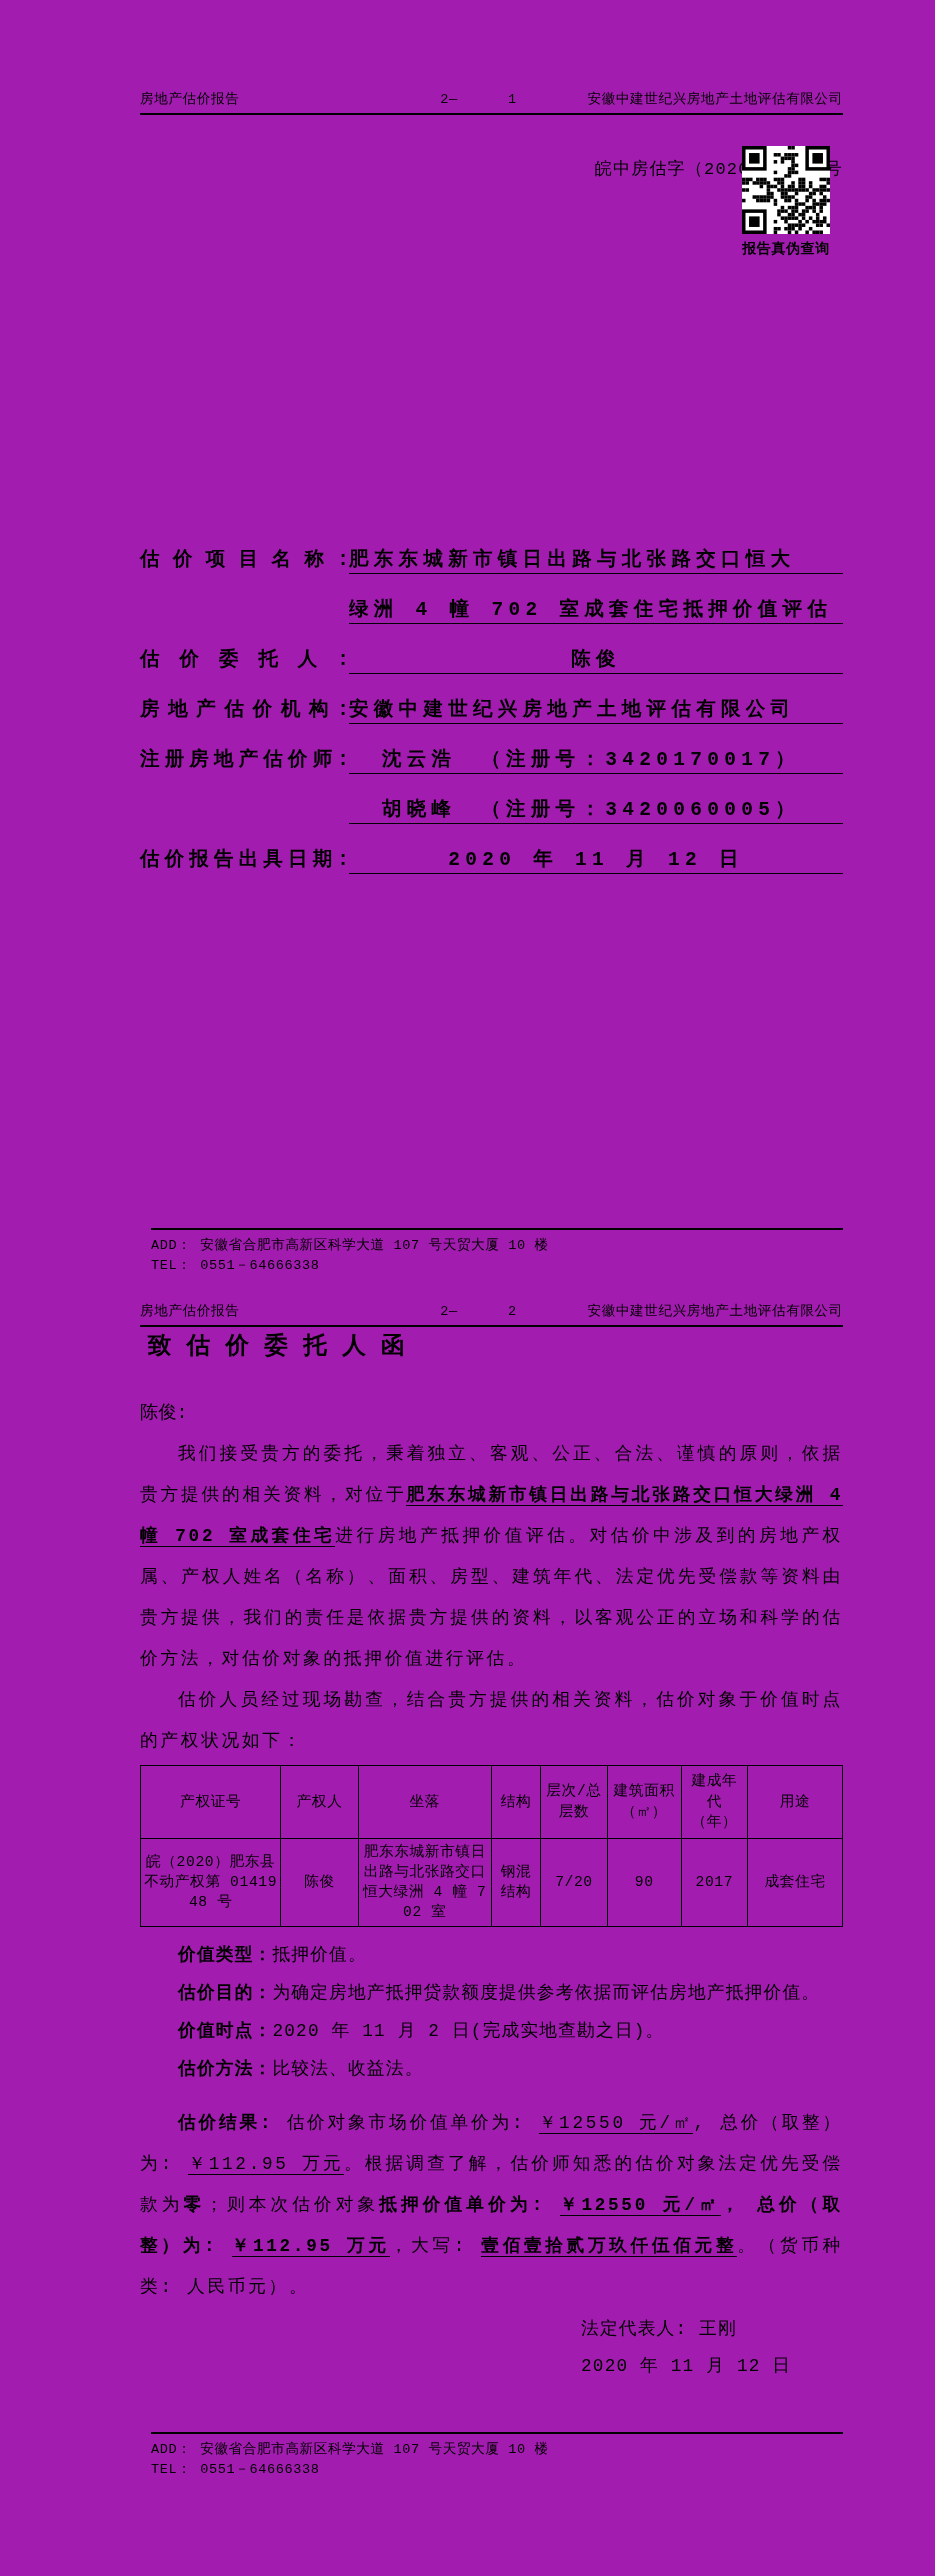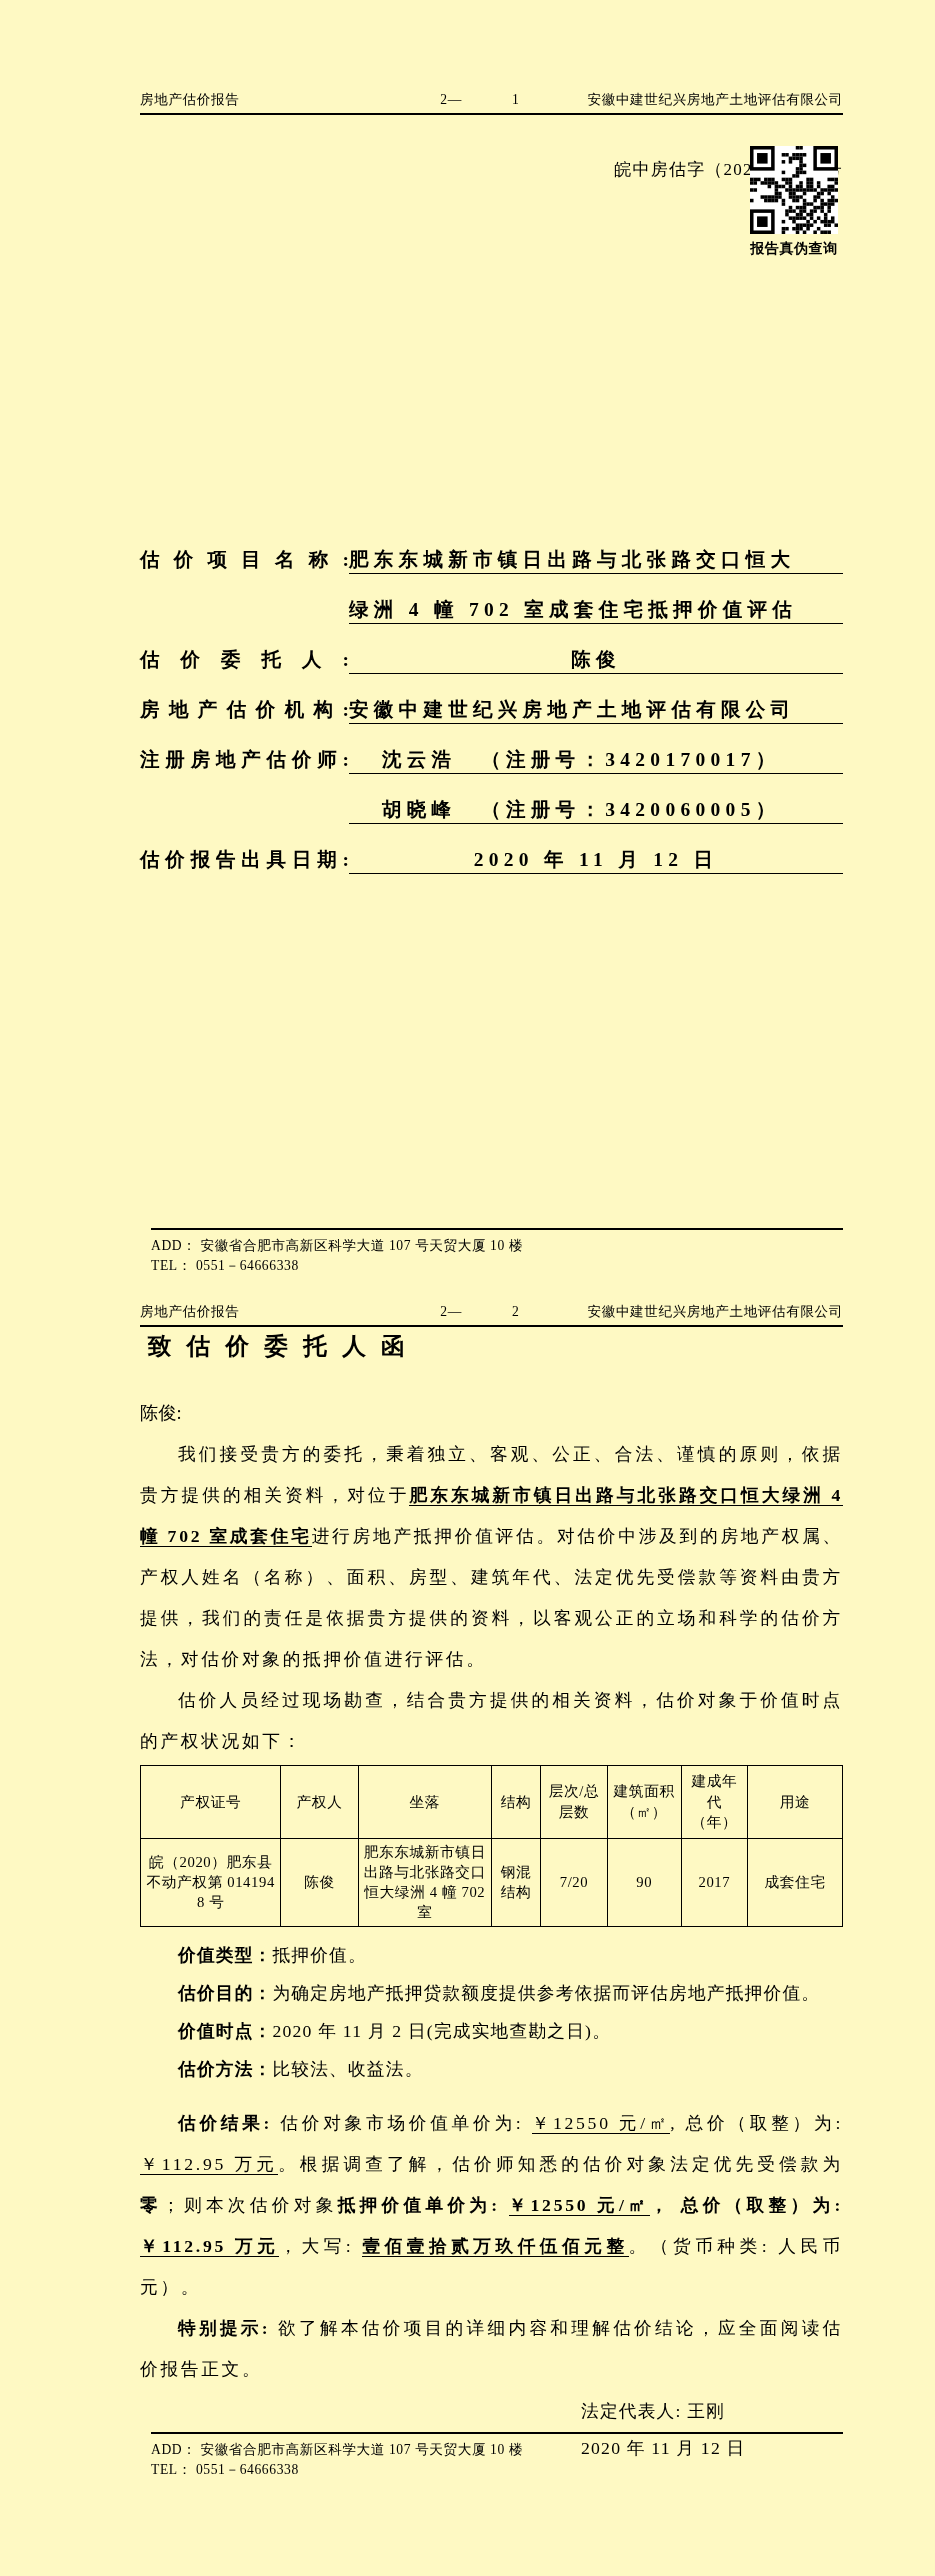--- a/index.html
+++ b/index.html
@@ -1,31 +1,31 @@
 <!DOCTYPE html>
 <html style="font-size:9.4px"><head>
 <meta charset="utf-8">
 <style>
   html,body{margin:0;padding:0;background:#ffffff;}
-  .doc{width:936px;height:2576px;background:#fef9c3;color:#000;
-       font-family:Liberation Serif, serif;position:relative;}
+  .doc{width:936px;height:2576px;background:#a21caf;color:#000;
+       font-family:Liberation Mono, monospace;position:relative;}
   .page{position:relative;width:100%;height:1288px;box-sizing:border-box;
         padding-left:140px;padding-right:93px;overflow:hidden;}
   .page1{padding-top:91px;}
   .page2{padding-top:14.7px;}
 
   
   .pg-header{display:flex;align-items:baseline;font-size:13.6px;line-height:17.7px;letter-spacing:0.6px;}
   .h-prefix{margin-left:201px;}
   .h-pageno{margin-left:50px;}
   .h-company{margin-left:auto;}
   .header-rule{border-bottom:2.4px solid #000;margin-top:4.7px;}
 
   
-  .qr-block{position:absolute;top:146px;right:98px;width:88px;text-align:center;}
+  .qr-block{position:absolute;top:146px;right:106px;width:88px;text-align:center;}
   .qr-block svg{display:block;width:88px;height:88px;background:#fff;}
   .qr-caption{margin-top:5.9px;font-size:14px;font-weight:bold;letter-spacing:0.6px;white-space:nowrap;}
 
   
   .main-title{margin:151px 0 0;font-size:38px;font-weight:bold;text-align:center;
               letter-spacing:32px;line-height:57px;white-space:nowrap;text-indent:16px;}
   .doc-no{margin-top:44px;text-align:right;font-size:17px;line-height:21px;letter-spacing:1.2px;}
 
   .form{margin-top:367px;font-weight:bold;font-size:19.5px;}
   .form-row{display:flex;line-height:26px;margin-bottom:23px;}
@@ -378,21 +378,20 @@
     </table>
 
     <div class="items">
       <p class="item"><span class="seg-b">价值类型：</span><span>抵押价值。</span></p>
       <p class="item"><span class="seg-b">估价目的：</span><span>为确定房地产抵押贷款额度提供参考依据而评估房地产抵押价值。</span></p>
       <p class="item"><span class="seg-b">价值时点：</span><span>2020 年 11 月 2 日(完成实地查勘之日)。</span></p>
       <p class="item"><span class="seg-b">估价方法：</span><span>比较法、收益法。</span></p>
     </div>
 
     <p class="para indent result"><span class="seg-b">估价结果: </span><span>估价对象市场价值单价为: </span><span class="seg-u">￥12550 元/㎡</span><span>, 总价（取整）为: </span><span class="seg-u">￥112.95 万元</span><span>。根据调查了解，估价师知悉的估价对象法定优先受偿款为</span><span class="seg-b">零</span><span>；则本次估价对象</span><span class="seg-b">抵押价值单价为: </span><span class="seg-b seg-u">￥12550 元/㎡</span><span class="seg-b">， </span><span class="seg-b">总价（取整）为: </span><span class="seg-b seg-u">￥112.95 万元</span><span>，大写: </span><span class="seg-b seg-u">壹佰壹拾贰万玖仟伍佰元整</span><span>。（货币种类: 人民币元）。</span></p>
-    <p class="para indent special"><span class="seg-b">特别提示: </span><span>欲了解本估价项目的详细内容和理解估价结论，应全面阅读估价报告正文。</span></p>
 
     <div class="sig">
       <div class="sig-sub">法定代表人: 王刚</div>
       <div class="sig-sub">2020 年 11 月 12 日</div>
     </div>
 
     <footer class="pg-footer">
       <div class="footer-rule"></div>
       <div class="footer-line">ADD： 安徽省合肥市高新区科学大道 107 号天贸大厦 10 楼</div>
       <div class="footer-line">TEL： 0551－64666338</div>

